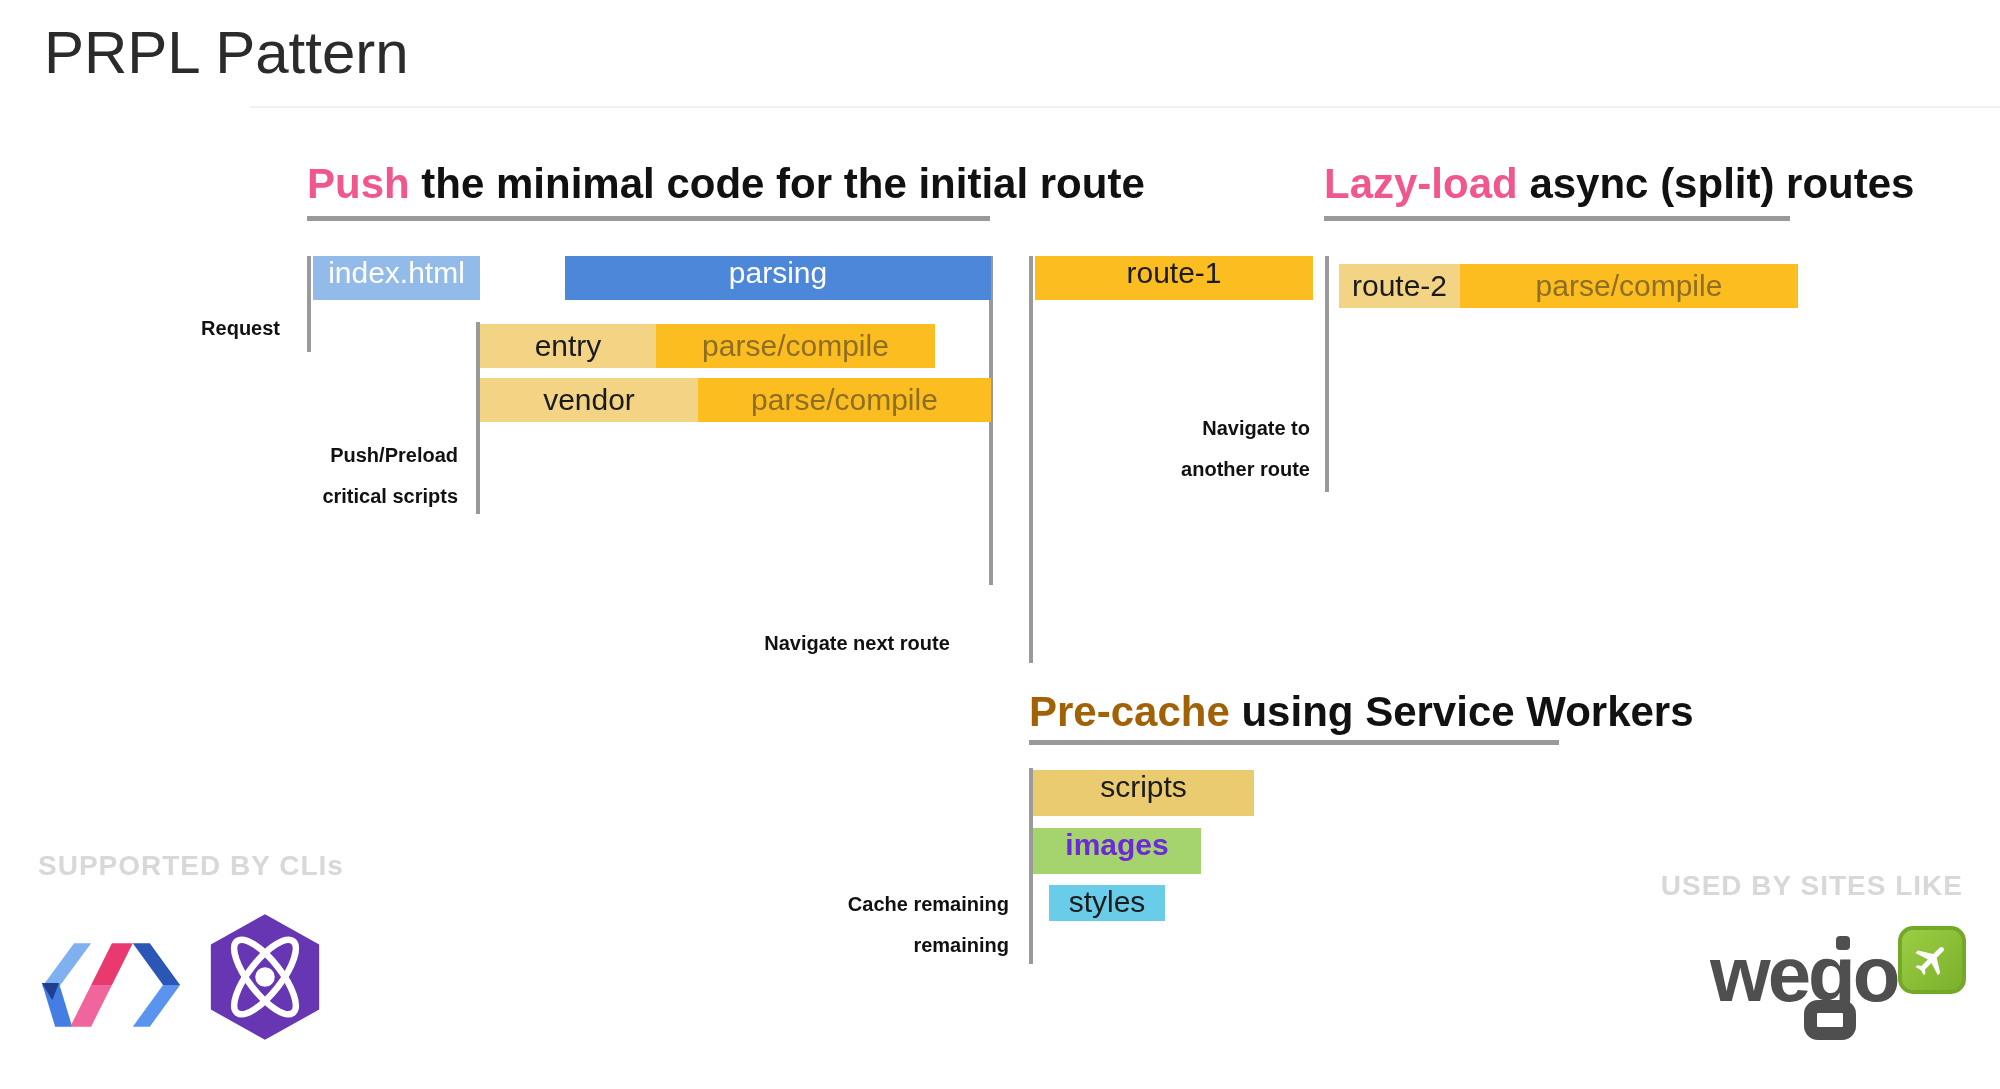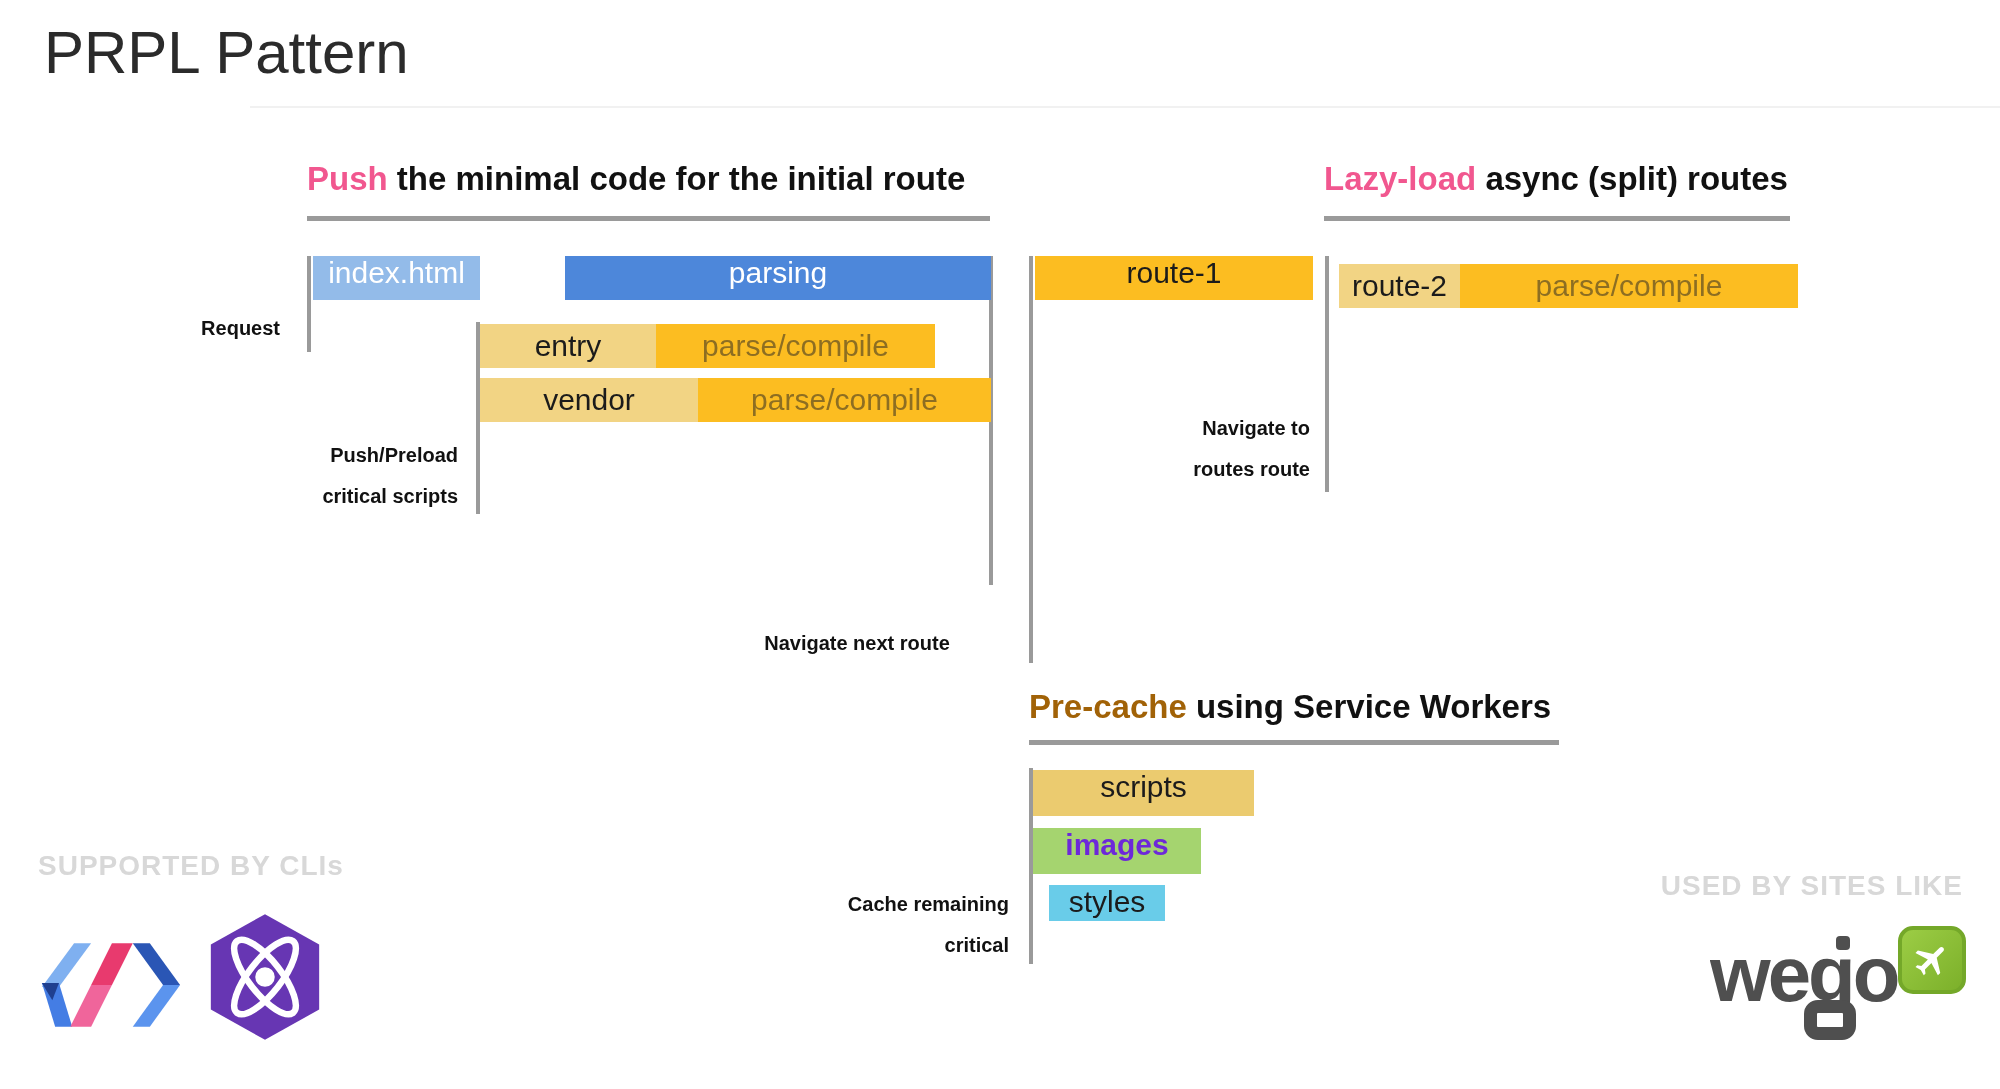--- a/index.html
+++ b/index.html
@@ -3,21 +3,21 @@
 <meta charset="utf-8">
 <style>
   html,body{margin:0;padding:0;background:#fff;}
   .slide{
     position:relative;width:2000px;height:1089px;background:#fff;overflow:hidden;
     font-family:"Liberation Sans", sans-serif;color:#1b1b1b;
   }
   .title{position:absolute;left:44px;top:18px;font-size:60px;font-weight:300;color:#2b2b2b;letter-spacing:0;}
   .hairline{position:absolute;left:250px;top:106px;width:1750px;height:2px;background:#f1f1f1;}
 
-  .hdr{position:absolute;font-size:33px;font-weight:bold;color:#111;text-align:left;white-space:nowrap;}
+  .hdr{position:absolute;font-size:42px;font-weight:bold;color:#111;text-align:left;white-space:nowrap;}
   .hdr .hl{font-weight:bold;}
   .hdr-push{left:307px;top:160px;width:656px;}
   .hdr-lazy{left:1324px;top:160px;width:462px;}
   .hdr-precache{left:1029px;top:688px;width:518px;}
 
   .underline{position:absolute;height:5px;background:#9a9a9a;}
   .ul-push{left:307px;top:216px;width:683px;}
   .ul-lazy{left:1324px;top:216px;width:466px;}
   .ul-precache{left:1029px;top:740px;width:530px;}
 
@@ -147,25 +147,25 @@
   </div>
 
   <div class="lbl lbl-request">Request</div>
   <div class="lbl lbl-pushpreload">
     <span>Push/Preload</span><br>
     <span>critical scripts</span>
   </div>
   <div class="lbl lbl-navnext">Navigate next route</div>
   <div class="lbl lbl-navanother">
     <span>Navigate to</span><br>
-    <span>routes route</span>
+    <span>another route</span>
   </div>
   <div class="lbl lbl-cache">
     <span>Cache remaining</span><br>
-    <span>critical</span>
+    <span>remaining</span>
   </div>
 
   <div class="watermark wm-supported">SUPPORTED BY CLIs</div>
   <div class="watermark wm-used">USED BY SITES LIKE</div>
 
   <div class="logo logo-polymer">
     <svg width="142" height="120" viewBox="0 0 150 100">
       <polygon points="36,6 54,6 20,52 2,52" fill="#7fb0f0"></polygon>
       <polygon points="2,48 20,48 34,94 16,94" fill="#447de4"></polygon>
       <polygon points="2,48 20,48 13,66" fill="#1f3f8f"></polygon>

